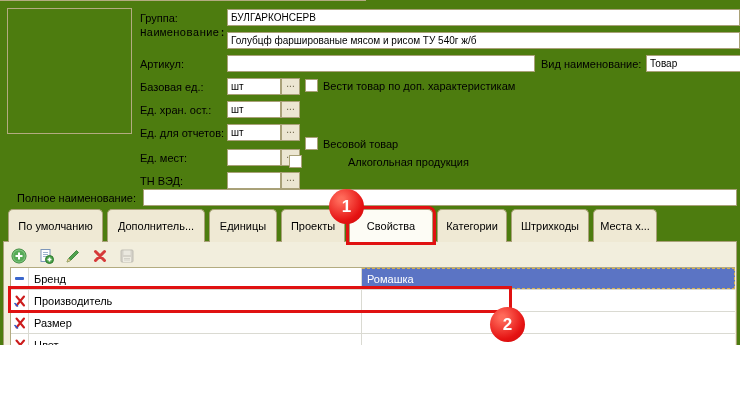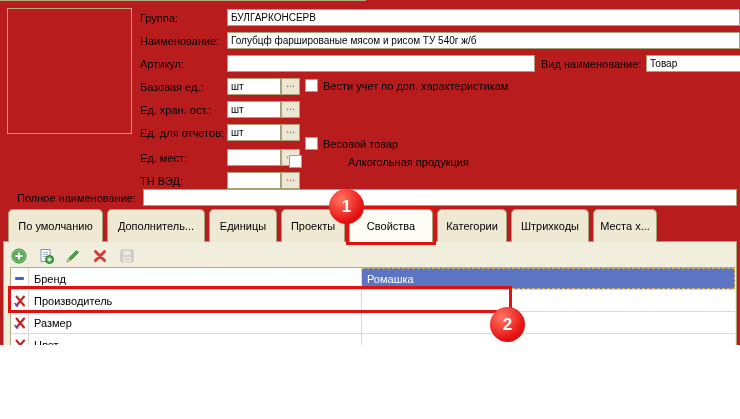--- a/index.html
+++ b/index.html
@@ -1,19 +1,19 @@
 <!DOCTYPE html>
 <html><head>
 <meta charset="utf-8">
 <style>
   * { margin:0; padding:0; box-sizing:border-box; }
   html,body { background:#fff; }
   #screen {
     position:relative; width:740px; height:345px; overflow:hidden;
-    background:#b91c1c; font-family:"Liberation Sans", sans-serif;
+    background:#4d7c0f; font-family:"Liberation Sans", sans-serif;
     font-size:11px; color:#000;
   }
   .lbl { position:absolute; white-space:nowrap; }
   .fld {
     position:absolute; height:17px; background:#fff;
     border:1px solid #a9a178; padding:1px 3px 0 3px;
     font-size:10px; white-space:nowrap; overflow:hidden; line-height:14px;
   }
   .ellip {
     position:absolute; width:19px; height:17px; background:#ece6d2;
@@ -74,34 +74,34 @@
 <body>
 
 <div id="screen">
 
   <div class="topline"></div>
   <div class="picturebox"></div>
 
   <div class="lbl" style="left:140px; top:12px;">Группа:</div>
   <div class="fld" style="left:227px; top:9px; width:513px;">БУЛГАРКОНСЕРВ</div>
 
-  <div class="lbl" style="left:140px; top:35px;">Наименование:</div>
+  <div class="lbl" style="left:140px; top:27px;font-family:Liberation Mono, monospace;">Наименование:</div>
   <div class="fld" style="left:227px; top:32px; width:513px;">Голубцф фаршированые мясом и рисом ТУ 540г ж/б</div>
 
   <div class="lbl" style="left:140px; top:58px;">Артикул:</div>
   <div class="fld" style="left:227px; top:55px; width:308px;"></div>
   <div class="lbl" style="left:541px; top:58px;">Вид наименование:</div>
   <div class="fld" style="left:646px; top:55px; width:96px;">Товар</div>
 
   <div class="lbl" style="left:140px; top:81px;">Базовая ед.:</div>
   <div class="fld" style="left:227px; top:78px; width:54px;">шт</div>
   <div class="ellip" style="left:281px; top:78px;">...</div>
   <div class="cb" style="left:305px; top:79px;">
     <span class="box"></span>
-    <span>Вести учет по доп. характеристикам</span>
+    <span>Вести товар по доп. характеристикам</span>
   </div>
 
   <div class="lbl" style="left:140px; top:104px;">Ед. хран. ост.:</div>
   <div class="fld" style="left:227px; top:101px; width:54px;">шт</div>
   <div class="ellip" style="left:281px; top:101px;">...</div>
 
   <div class="lbl" style="left:140px; top:127px;">Ед. для отчетов:</div>
   <div class="fld" style="left:227px; top:124px; width:54px;">шт</div>
   <div class="ellip" style="left:281px; top:124px;">...</div>
   <div class="cb" style="left:305px; top:137px;">

